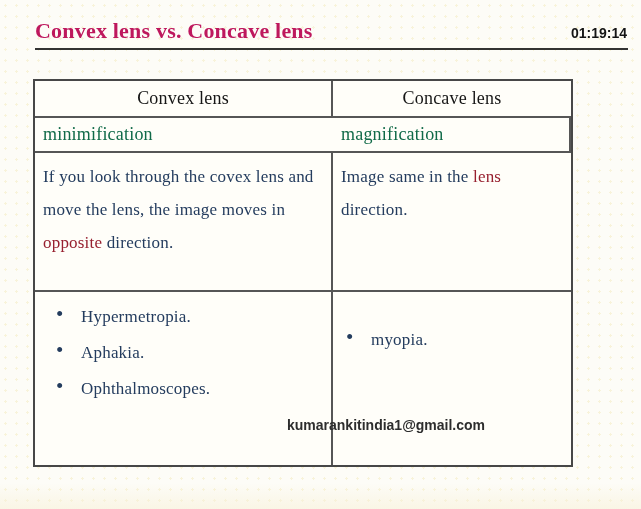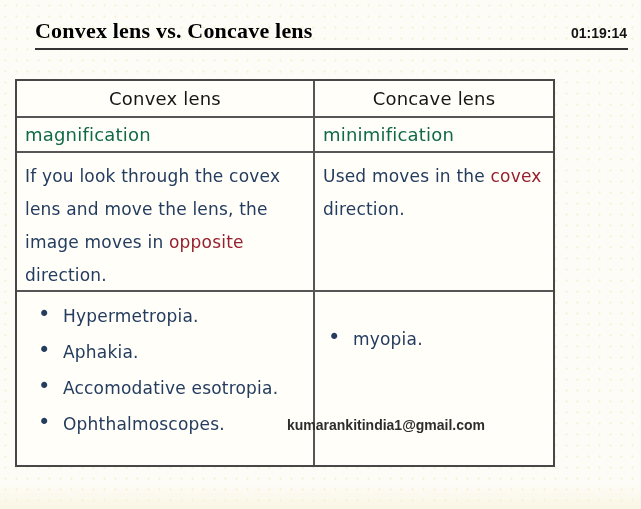--- a/index.html
+++ b/index.html
@@ -28,21 +28,21 @@
     pointer-events: none;
   }
 
   .page-title {
     position: absolute;
     left: 35px; top: 18px;
     font-family: "Liberation Serif", serif;
     font-weight: 700;
     font-size: 22px;
     letter-spacing: .2px;
-    color: #000000;
+    color: #be185d;
     z-index: 2;
   }
   .timestamp {
     position: absolute;
     right: 14px; top: 25px;
     font-family: "Liberation Sans", sans-serif;
     font-weight: 700;
     font-size: 14px;
     color: #141414;
     z-index: 2;
@@ -51,28 +51,29 @@
   .title-rule {
     position: absolute;
     left: 35px; right: 13px; top: 48px;
     height: 2px;
     background: #333;
     z-index: 2;
   }
 
   .lens-table {
     position: absolute;
-    left: 15px; top: 79px;
+    left: 33px; top: 79px;
     width: 540px; height: 388px;
     border: 2px solid #474747;
     background: #fffef9;
     display: grid;
     grid-template-columns: 298px 1fr;
     grid-template-rows: 37px 35px 139px auto;
     z-index: 1;
+    font-family: Liberation Serif, serif;
   }
   .cell {
     border-right: 2px solid #565656;
     border-bottom: 2px solid #565656;
     color: #243c5e;
     font-size: 17px;
     letter-spacing: .2px;
   }
   .cell.last-col { border-right: none; }
   .cell.last-row { border-bottom: none; }
@@ -134,32 +135,31 @@
 
 <h1 class="page-title">Convex lens vs. Concave lens</h1>
 <div class="timestamp">01:19:14</div>
 <div class="title-rule"></div>
 
 <div class="lens-table">
 
   <div class="cell th-cell">Convex lens</div>
   <div class="cell th-cell last-col">Concave lens</div>
 
+  <div class="cell keyword-cell last-col">minimification</div>
   <div class="cell keyword-cell">magnification</div>
-  <div class="cell keyword-cell last-col">minimification</div>
 
   <div class="cell para-cell"><span>If you look through the covex lens and move the lens, the image moves in </span><span class="hl-red">opposite</span><span> direction.</span></div>
 
-  <div class="cell para-cell last-col"><span>Used moves in the </span><span class="hl-red">covex</span><span> direction.</span></div>
+  <div class="cell para-cell last-col"><span>Image same in the </span><span class="hl-red">lens</span><span> direction.</span></div>
 
   <div class="cell last-row">
     <ul class="bullets bullets-left">
       <li>Hypermetropia.</li>
       <li>Aphakia.</li>
-      <li>Accomodative esotropia.</li>
       <li>Ophthalmoscopes.</li>
     </ul>
   </div>
 
   <div class="cell last-col last-row">
     <ul class="bullets bullets-right">
       <li>myopia.</li>
     </ul>
   </div>
 

